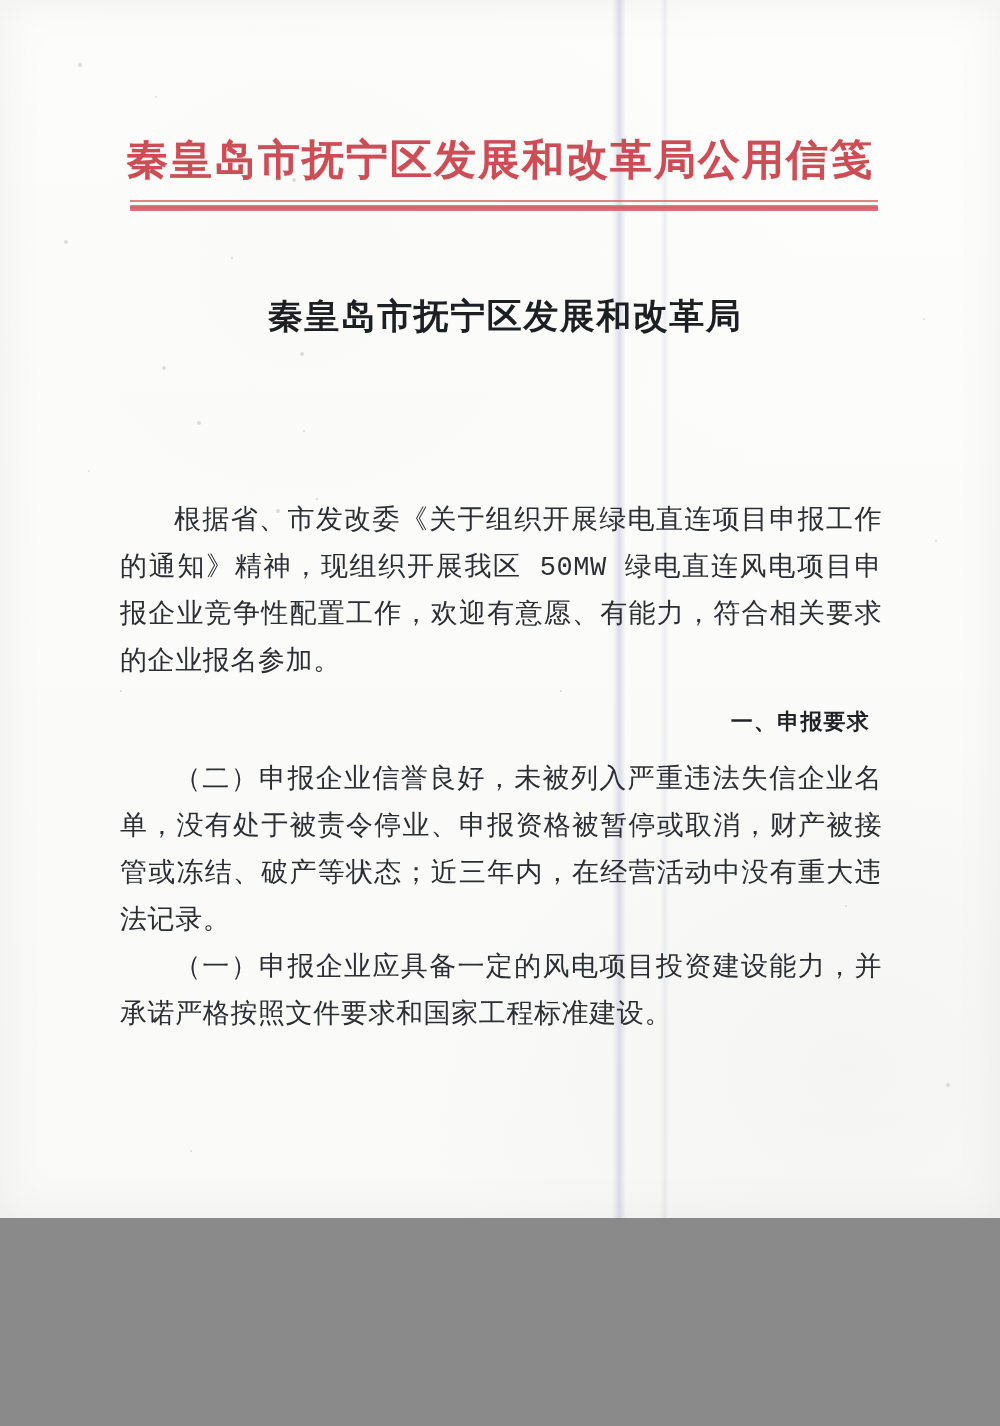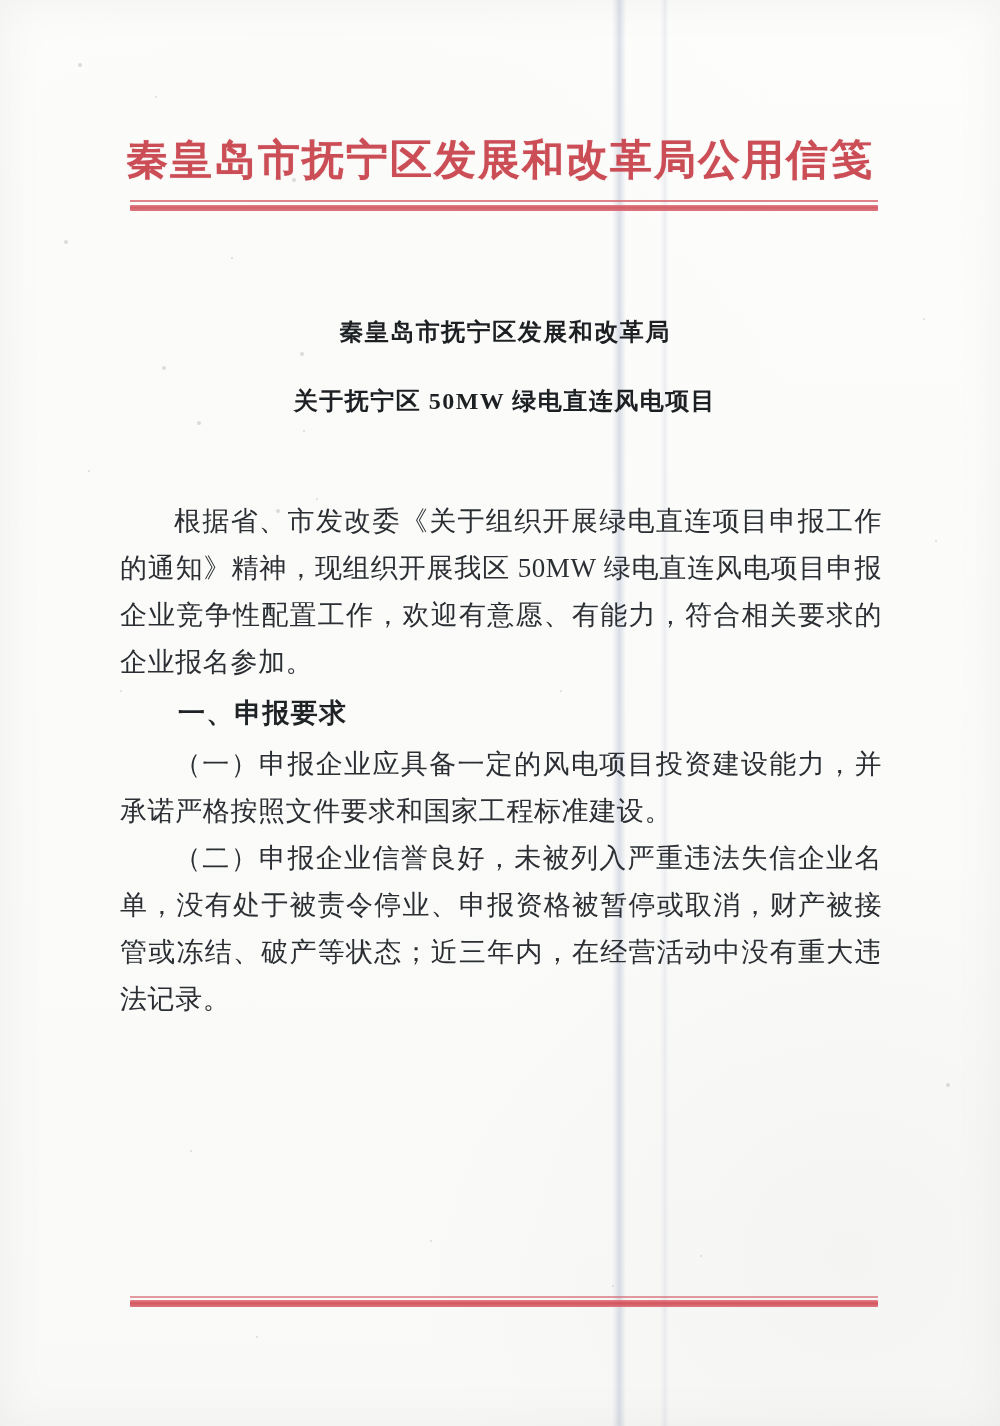--- a/index.html
+++ b/index.html
@@ -4,21 +4,21 @@
 <title>秦皇岛市抚宁区发展和改革局公告</title>
 <style>
   html, body {
     margin: 0;
     padding: 0;
     background: #8a8a8a;
   }
   .page {
     position: relative;
     width: 1000px;
-    height: 1426px;
+    height: 1218px;
     margin: 0 auto;
     background: #5eead4;
     overflow: hidden;
     font-family: "Liberation Serif", "DejaVu Serif", serif;
     color: #23272b;
   }
 
   
   .scan-tint {
     position: absolute;
@@ -99,55 +99,55 @@
   .doc-title {
     position: absolute;
     left: 150px;
     right: 140px;
     top: 290px;
     text-align: center;
   }
   .doc-title .tline {
     font-family: "Liberation Serif", "DejaVu Serif", serif;
     font-weight: 700;
-    font-size: 24px;
+    font-size: 35px;
     line-height: 53px;
     letter-spacing: 1.5px;
     color: #1d2023;
     white-space: nowrap;
-    margin-top: 16px;
   }
 
   
   .body-block {
     position: absolute;
     left: 120px;
     width: 762px;
     top: 498px;
   }
   .para {
-    font-family: Liberation Serif, serif;
+    font-family: Liberation Mono, monospace;
     font-size: 27px;
     line-height: 47px;
     letter-spacing: 0.6px;
     color: #2b2f33;
     text-align: justify;
     text-justify: inter-character;
     margin: 0;
   }
   .para.indent { text-indent: 2em; }
   .heading {
     font-family: "Liberation Serif", "DejaVu Serif", serif;
-    font-size: 27px;
+    font-size: 22px;
     line-height: 47px;
     letter-spacing: 1.2px;
     font-weight: 700;
     color: #1f2326;
     text-indent: 2em;
-    margin: 4px;
+    margin: 12px;
+    text-align: right;
   }
 
   
   .rule-wrap-bottom {
     position: absolute;
     left: 130px;
     right: 122px;
     top: 1296px;
   }
   .rule-wrap-bottom .rule-thin-top {
@@ -177,28 +177,27 @@
   </div>
 
   <div class="rule-wrap-top">
     <div class="rule-thin"></div>
     <div class="rule-gap"></div>
     <div class="rule-thick"></div>
   </div>
 
   <div class="doc-title">
     <div class="tline">秦皇岛市抚宁区发展和改革局</div>
-    <div class="tline">关于抚宁区 50MW 绿电直连风电项目</div>
   </div>
 
   <div class="body-block">
     <p class="para indent">根据省、市发改委《关于组织开展绿电直连项目申报工作的通知》精神，现组织开展我区 50MW 绿电直连风电项目申报企业竞争性配置工作，欢迎有意愿、有能力，符合相关要求的企业报名参加。</p>
     <p class="heading">一、申报要求</p>
+    <p class="para indent">（二）申报企业信誉良好，未被列入严重违法失信企业名单，没有处于被责令停业、申报资格被暂停或取消，财产被接管或冻结、破产等状态；近三年内，在经营活动中没有重大违法记录。</p>
     <p class="para indent">（一）申报企业应具备一定的风电项目投资建设能力，并承诺严格按照文件要求和国家工程标准建设。</p>
-    <p class="para indent">（二）申报企业信誉良好，未被列入严重违法失信企业名单，没有处于被责令停业、申报资格被暂停或取消，财产被接管或冻结、破产等状态；近三年内，在经营活动中没有重大违法记录。</p>
   </div>
 
   <div class="rule-wrap-bottom">
     <div class="rule-thin-top"></div>
     <div class="rule-band"></div>
   </div>
 
   <div class="edge-shade"></div>
 <div class="speckle" style="left: 78px; top: 63px; width: 4px; height: 4px;"></div>
     <div class="speckle" style="left: 155px; top: 96px; width: 2px; height: 2px;"></div>

